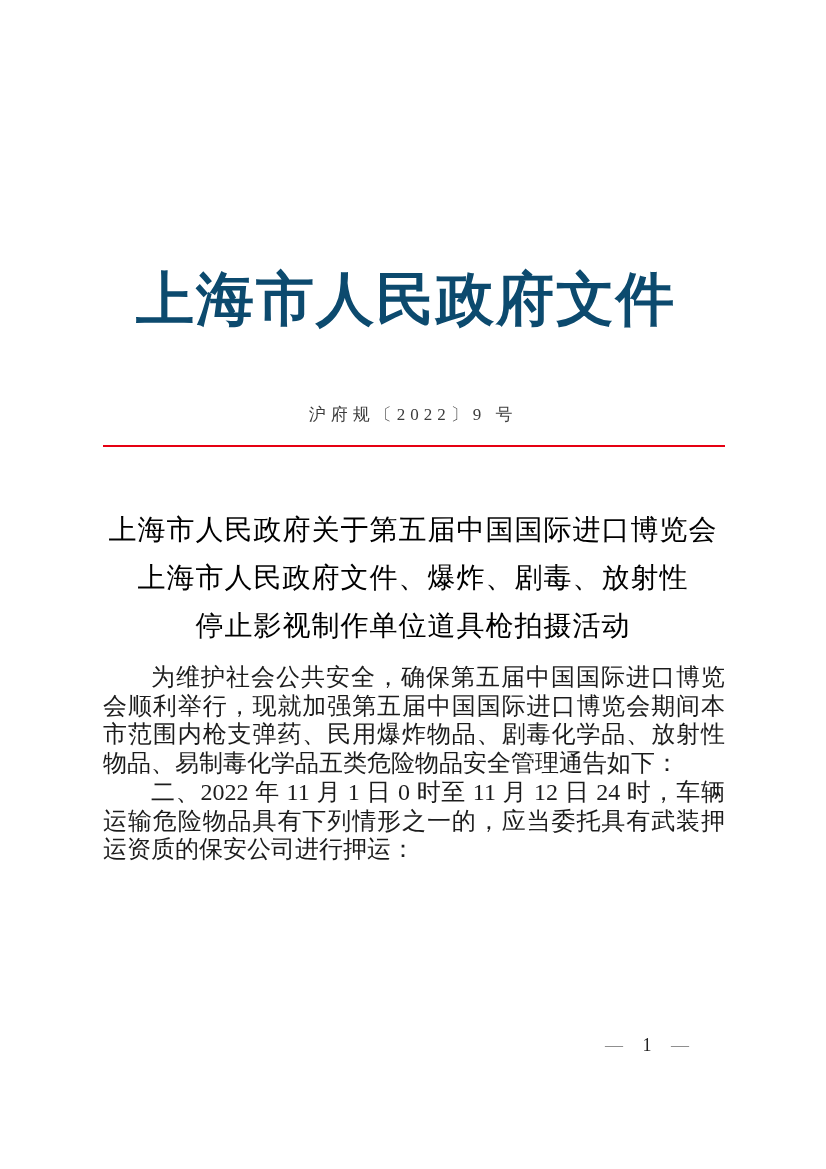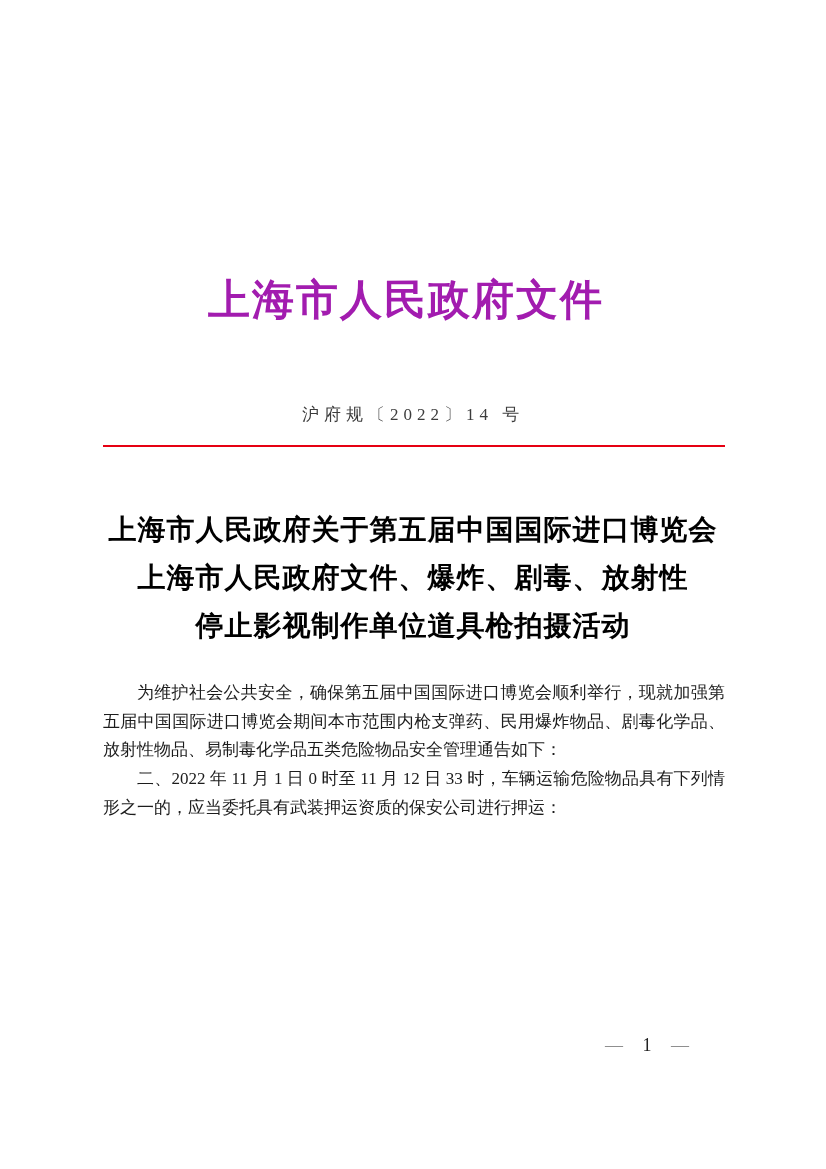--- a/index.html
+++ b/index.html
@@ -15,24 +15,24 @@
     overflow: hidden;
     font-family: "Liberation Serif", "DejaVu Serif", serif;
     color: #1a1a1a;
   }
   .org-title {
     position: absolute;
     top: 262px;
     left: 0;
     width: 812px;
     text-align: center;
-    font-size: 42px;
+    font-size: 58px;
     line-height: 76px;
     font-weight: bold;
-    color: #a21caf;
+    color: #0c4a6e;
     letter-spacing: 2px;
     white-space: nowrap;
   }
   .doc-number {
     position: absolute;
     top: 403px;
     left: 0;
     width: 826px;
     text-align: center;
     font-size: 17px;
@@ -50,33 +50,33 @@
   }
   .doc-title {
     position: absolute;
     top: 506px;
     left: 60px;
     width: 706px;
     margin: 0;
     text-align: center;
     font-size: 28px;
     line-height: 48px;
-    font-weight: bold;
+    font-weight: normal;
     color: #000000;
     letter-spacing: 1px;
   }
   .doc-title .title-line {
     display: block;
   }
   .body-text {
     position: absolute;
-    top: 679px;
+    top: 663px;
     left: 103px;
     width: 622px;
-    font-size: 17px;
+    font-size: 24px;
     line-height: 28.7px;
     text-align: justify;
     text-justify: inter-character;
     color: #1c1c1c;
   }
   .body-text p {
     margin: 0;
     text-indent: 2em;
   }
   .page-footer {
@@ -105,33 +105,33 @@
     padding: 0 6px;
   }
 </style>
 </head>
 <body>
 
 <div class="page">
 
   <div class="org-title">上海市人民政府文件</div>
 
-  <div class="doc-number">沪府规〔2022〕14 号</div>
+  <div class="doc-number">沪府规〔2022〕9 号</div>
 
   <div class="red-rule"></div>
 
   <h1 class="doc-title">
     <span class="title-line">上海市人民政府关于第五届中国国际进口博览会</span>
     <span class="title-line">上海市人民政府文件、爆炸、剧毒、放射性</span>
     <span class="title-line">停止影视制作单位道具枪拍摄活动</span>
   </h1>
 
   <div class="body-text">
     <p>为维护社会公共安全，确保第五届中国国际进口博览会顺利举行，现就加强第五届中国国际进口博览会期间本市范围内枪支弹药、民用爆炸物品、剧毒化学品、放射性物品、易制毒化学品五类危险物品安全管理通告如下：</p>
-    <p>二、2022 年 11 月 1 日 0 时至 11 月 12 日 33 时，车辆运输危险物品具有下列情形之一的，应当委托具有武装押运资质的保安公司进行押运：</p>
+    <p>二、2022 年 11 月 1 日 0 时至 11 月 12 日 24 时，车辆运输危险物品具有下列情形之一的，应当委托具有武装押运资质的保安公司进行押运：</p>
   </div>
 
   <div class="page-footer">
     <span class="page-number">
       <span class="dash">—</span>
       <span class="num">1</span>
       <span class="dash">—</span>
     </span>
   </div>
 

